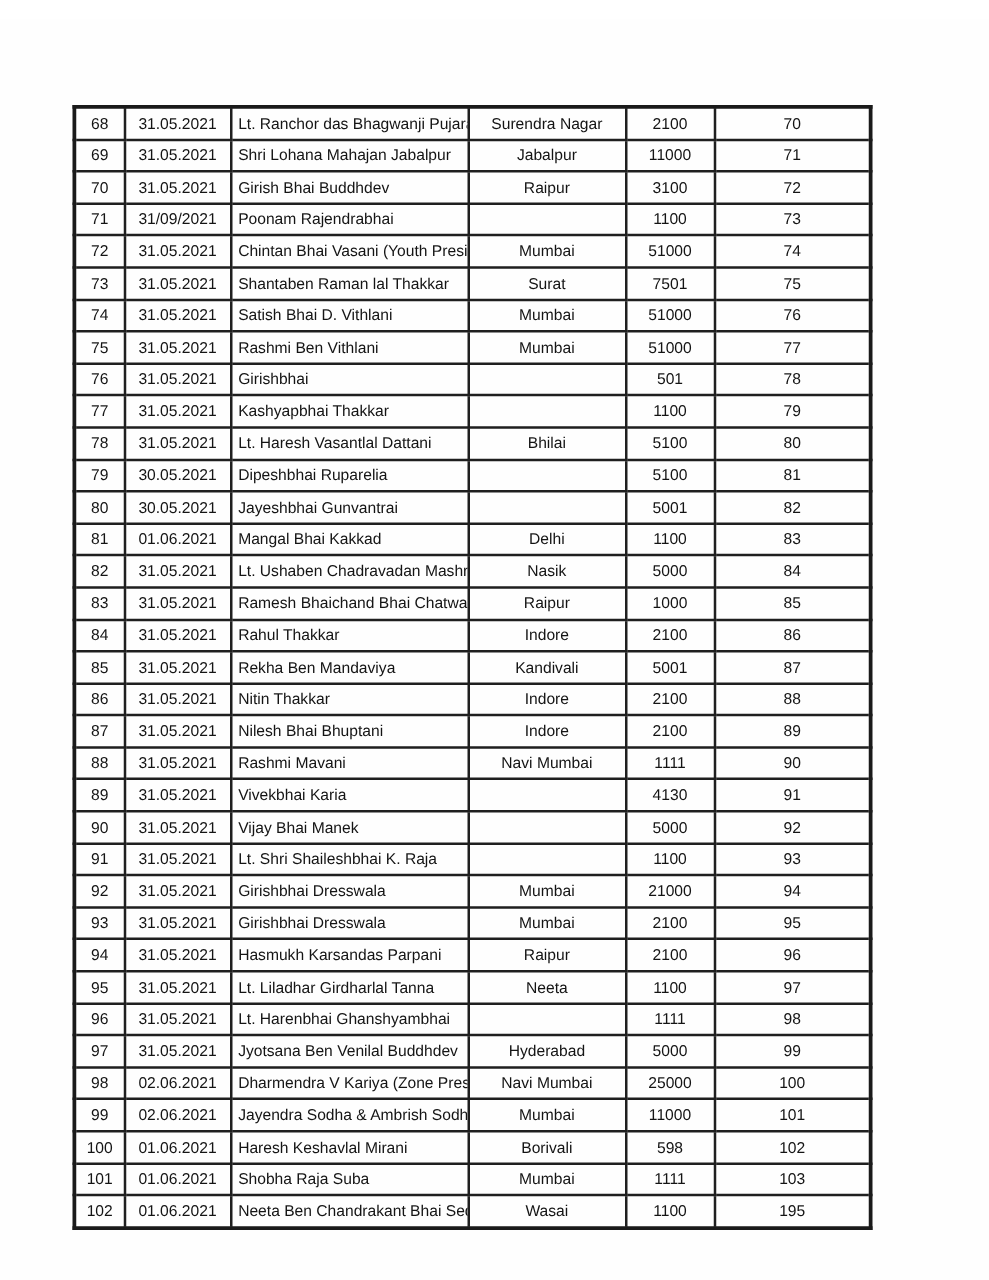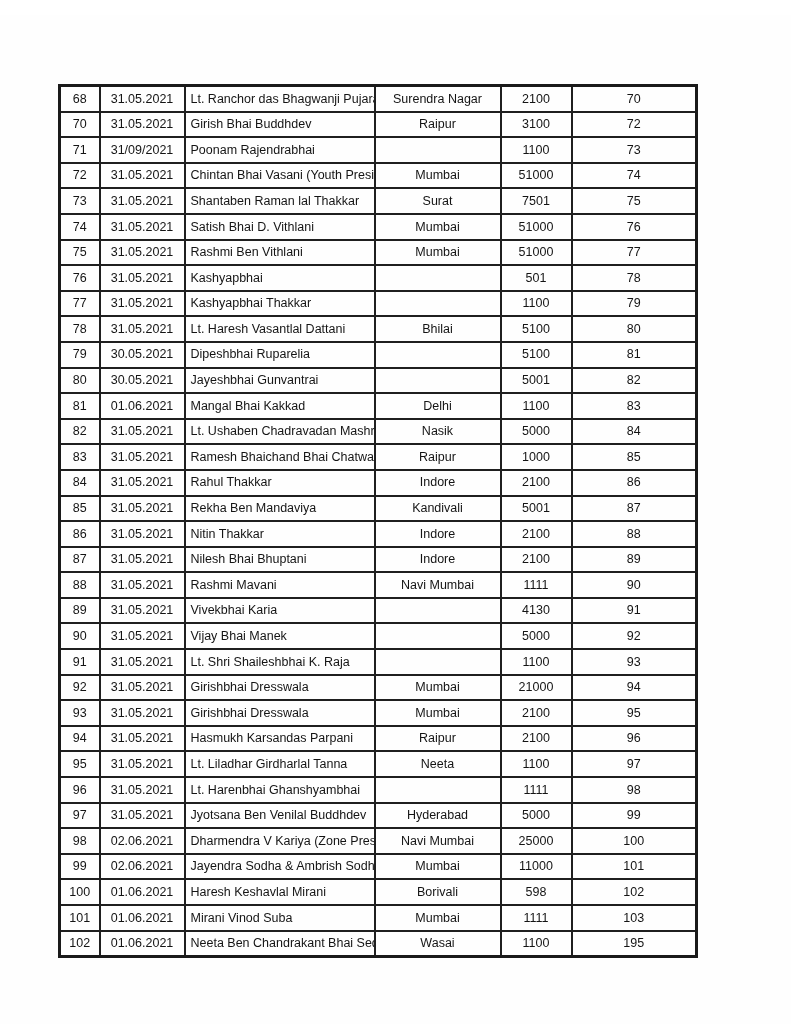--- a/index.html
+++ b/index.html
@@ -56,20 +56,28 @@
     <tbody>
         <tr>
           <td>68</td>
           <td>31.05.2021</td>
           <td class="col-name">Lt. Ranchor das Bhagwanji Pujara</td>
           <td>Surendra Nagar</td>
           <td>2100</td>
           <td>70</td>
         </tr>
         <tr>
+          <td>69</td>
+          <td>31.05.2021</td>
+          <td class="col-name">Shri Lohana Mahajan Jabalpur</td>
+          <td>Jabalpur</td>
+          <td>11000</td>
+          <td>71</td>
+        </tr>
+        <tr>
           <td>70</td>
           <td>31.05.2021</td>
           <td class="col-name">Girish Bhai Buddhdev</td>
           <td>Raipur</td>
           <td>3100</td>
           <td>72</td>
         </tr>
         <tr>
           <td>71</td>
           <td>31/09/2021</td>
@@ -106,21 +114,21 @@
           <td>75</td>
           <td>31.05.2021</td>
           <td class="col-name">Rashmi Ben Vithlani</td>
           <td>Mumbai</td>
           <td>51000</td>
           <td>77</td>
         </tr>
         <tr>
           <td>76</td>
           <td>31.05.2021</td>
-          <td class="col-name">Kashyapbhai</td>
+          <td class="col-name">Girishbhai</td>
           <td></td>
           <td>501</td>
           <td>78</td>
         </tr>
         <tr>
           <td>77</td>
           <td>31.05.2021</td>
           <td class="col-name">Kashyapbhai Thakkar</td>
           <td></td>
           <td>1100</td>
@@ -306,21 +314,21 @@
           <td>100</td>
           <td>01.06.2021</td>
           <td class="col-name">Haresh Keshavlal Mirani</td>
           <td>Borivali</td>
           <td>598</td>
           <td>102</td>
         </tr>
         <tr>
           <td>101</td>
           <td>01.06.2021</td>
-          <td class="col-name">Mirani Vinod Suba</td>
+          <td class="col-name">Shobha Raja Suba</td>
           <td>Mumbai</td>
           <td>1111</td>
           <td>103</td>
         </tr>
         <tr>
           <td>102</td>
           <td>01.06.2021</td>
           <td class="col-name">Neeta Ben Chandrakant Bhai Sedani</td>
           <td>Wasai</td>
           <td>1100</td>

